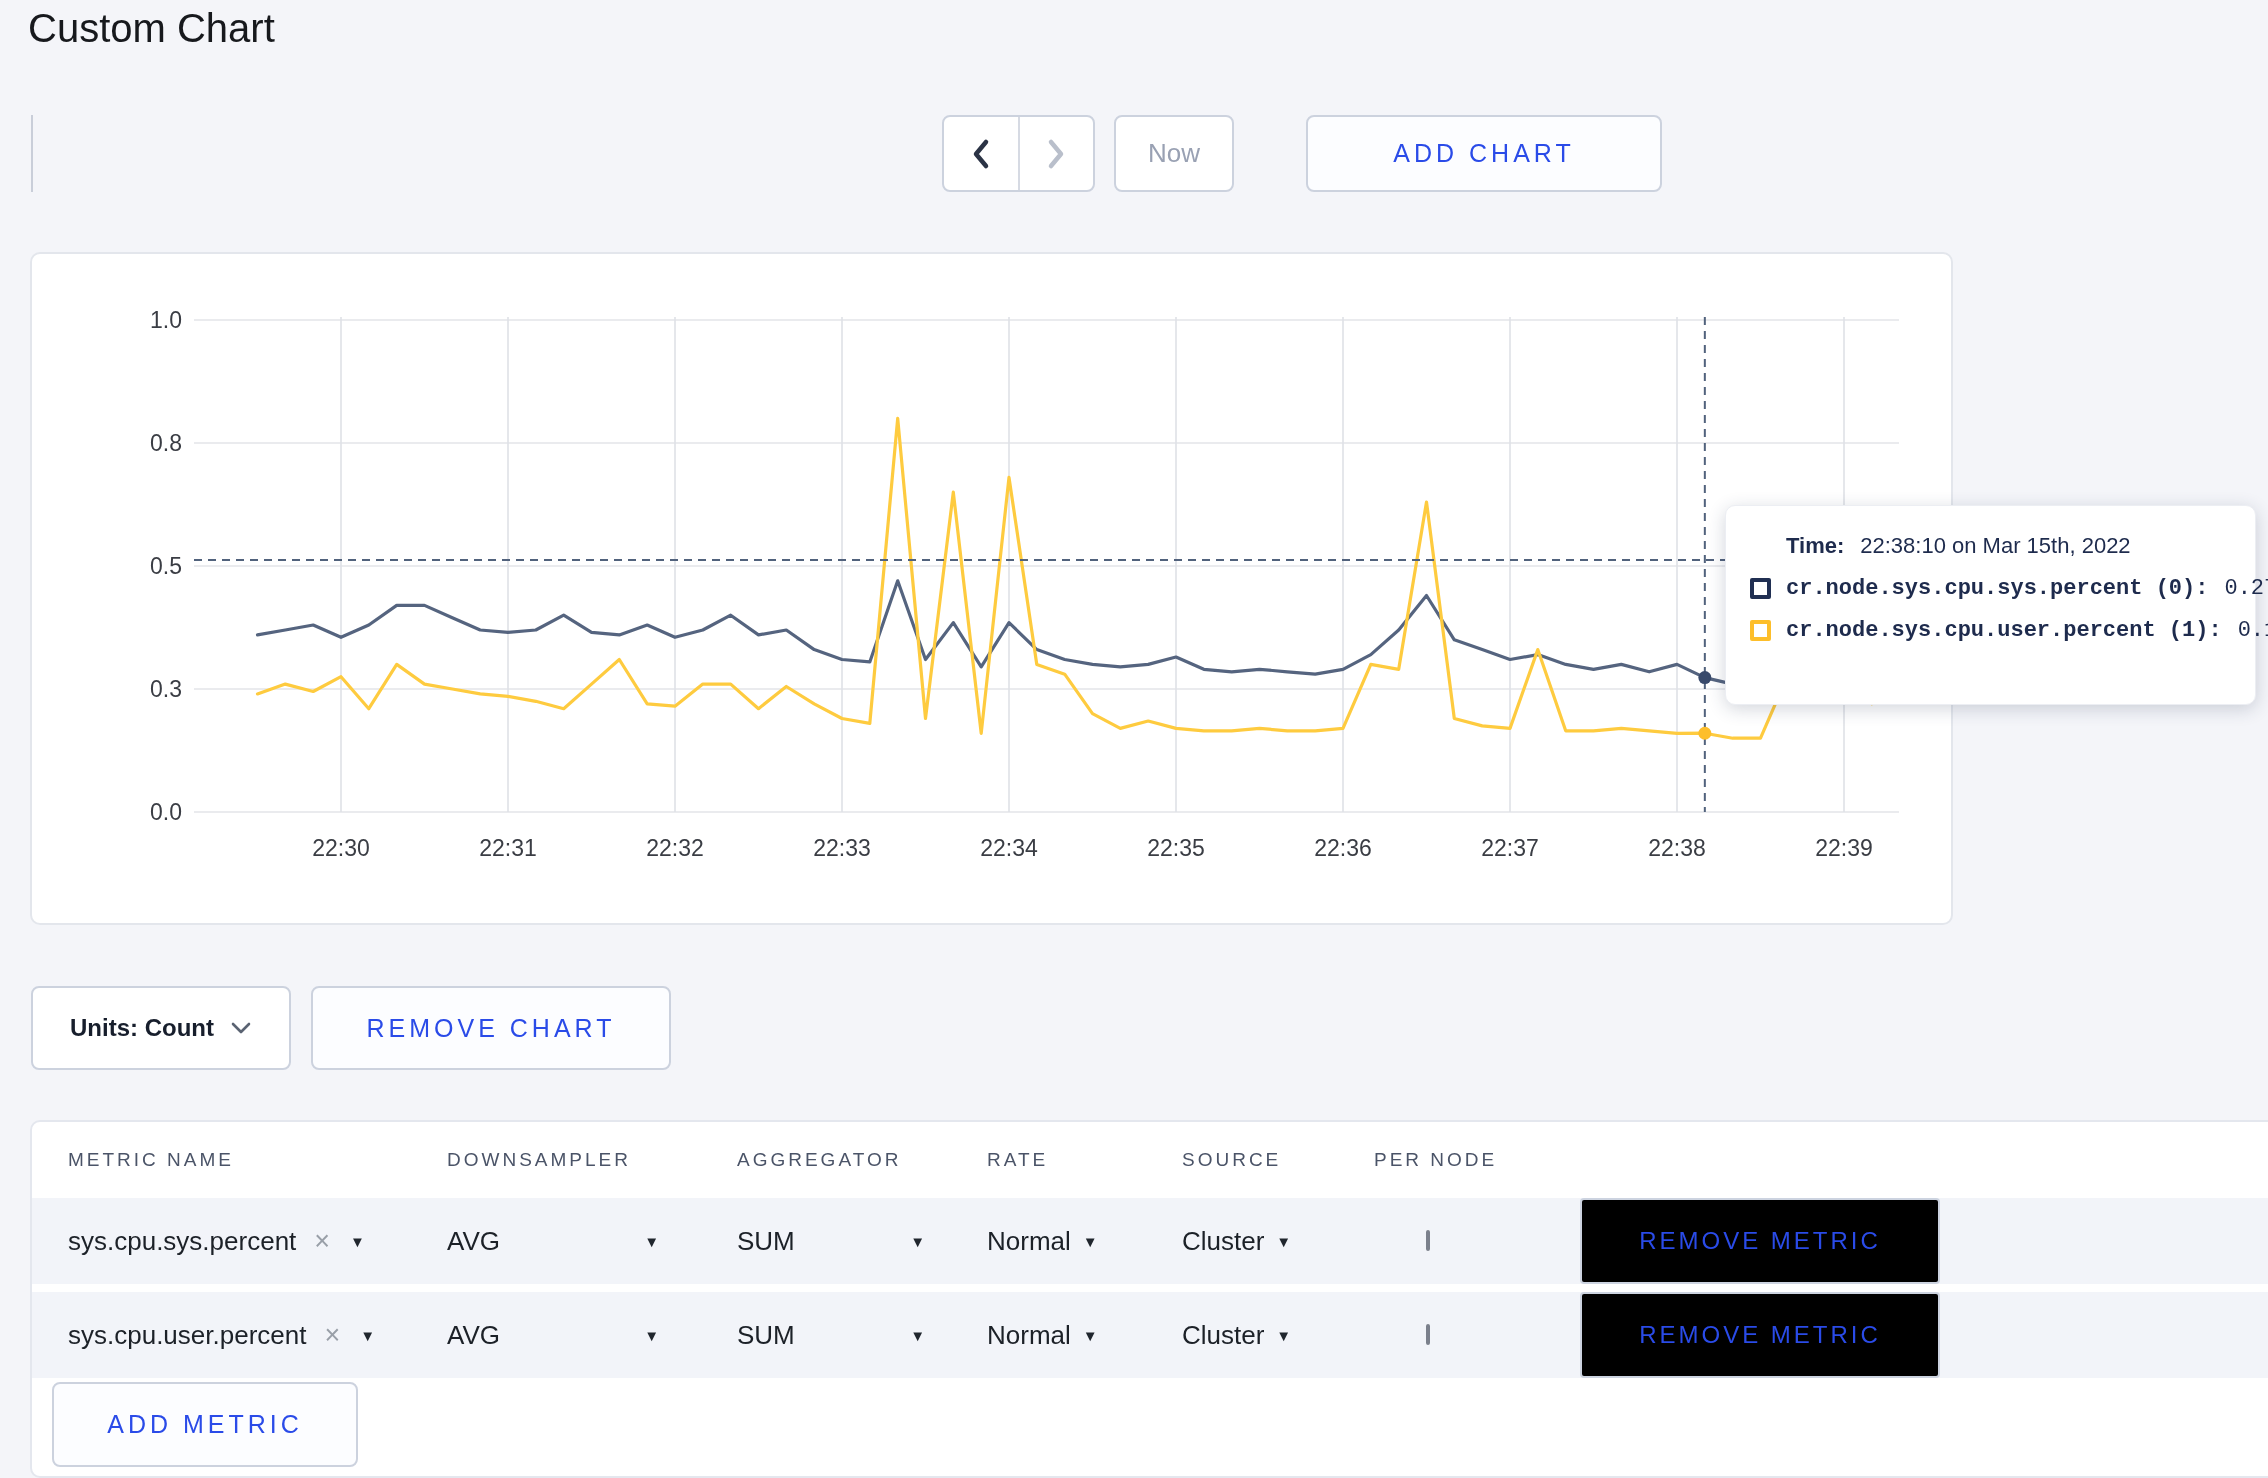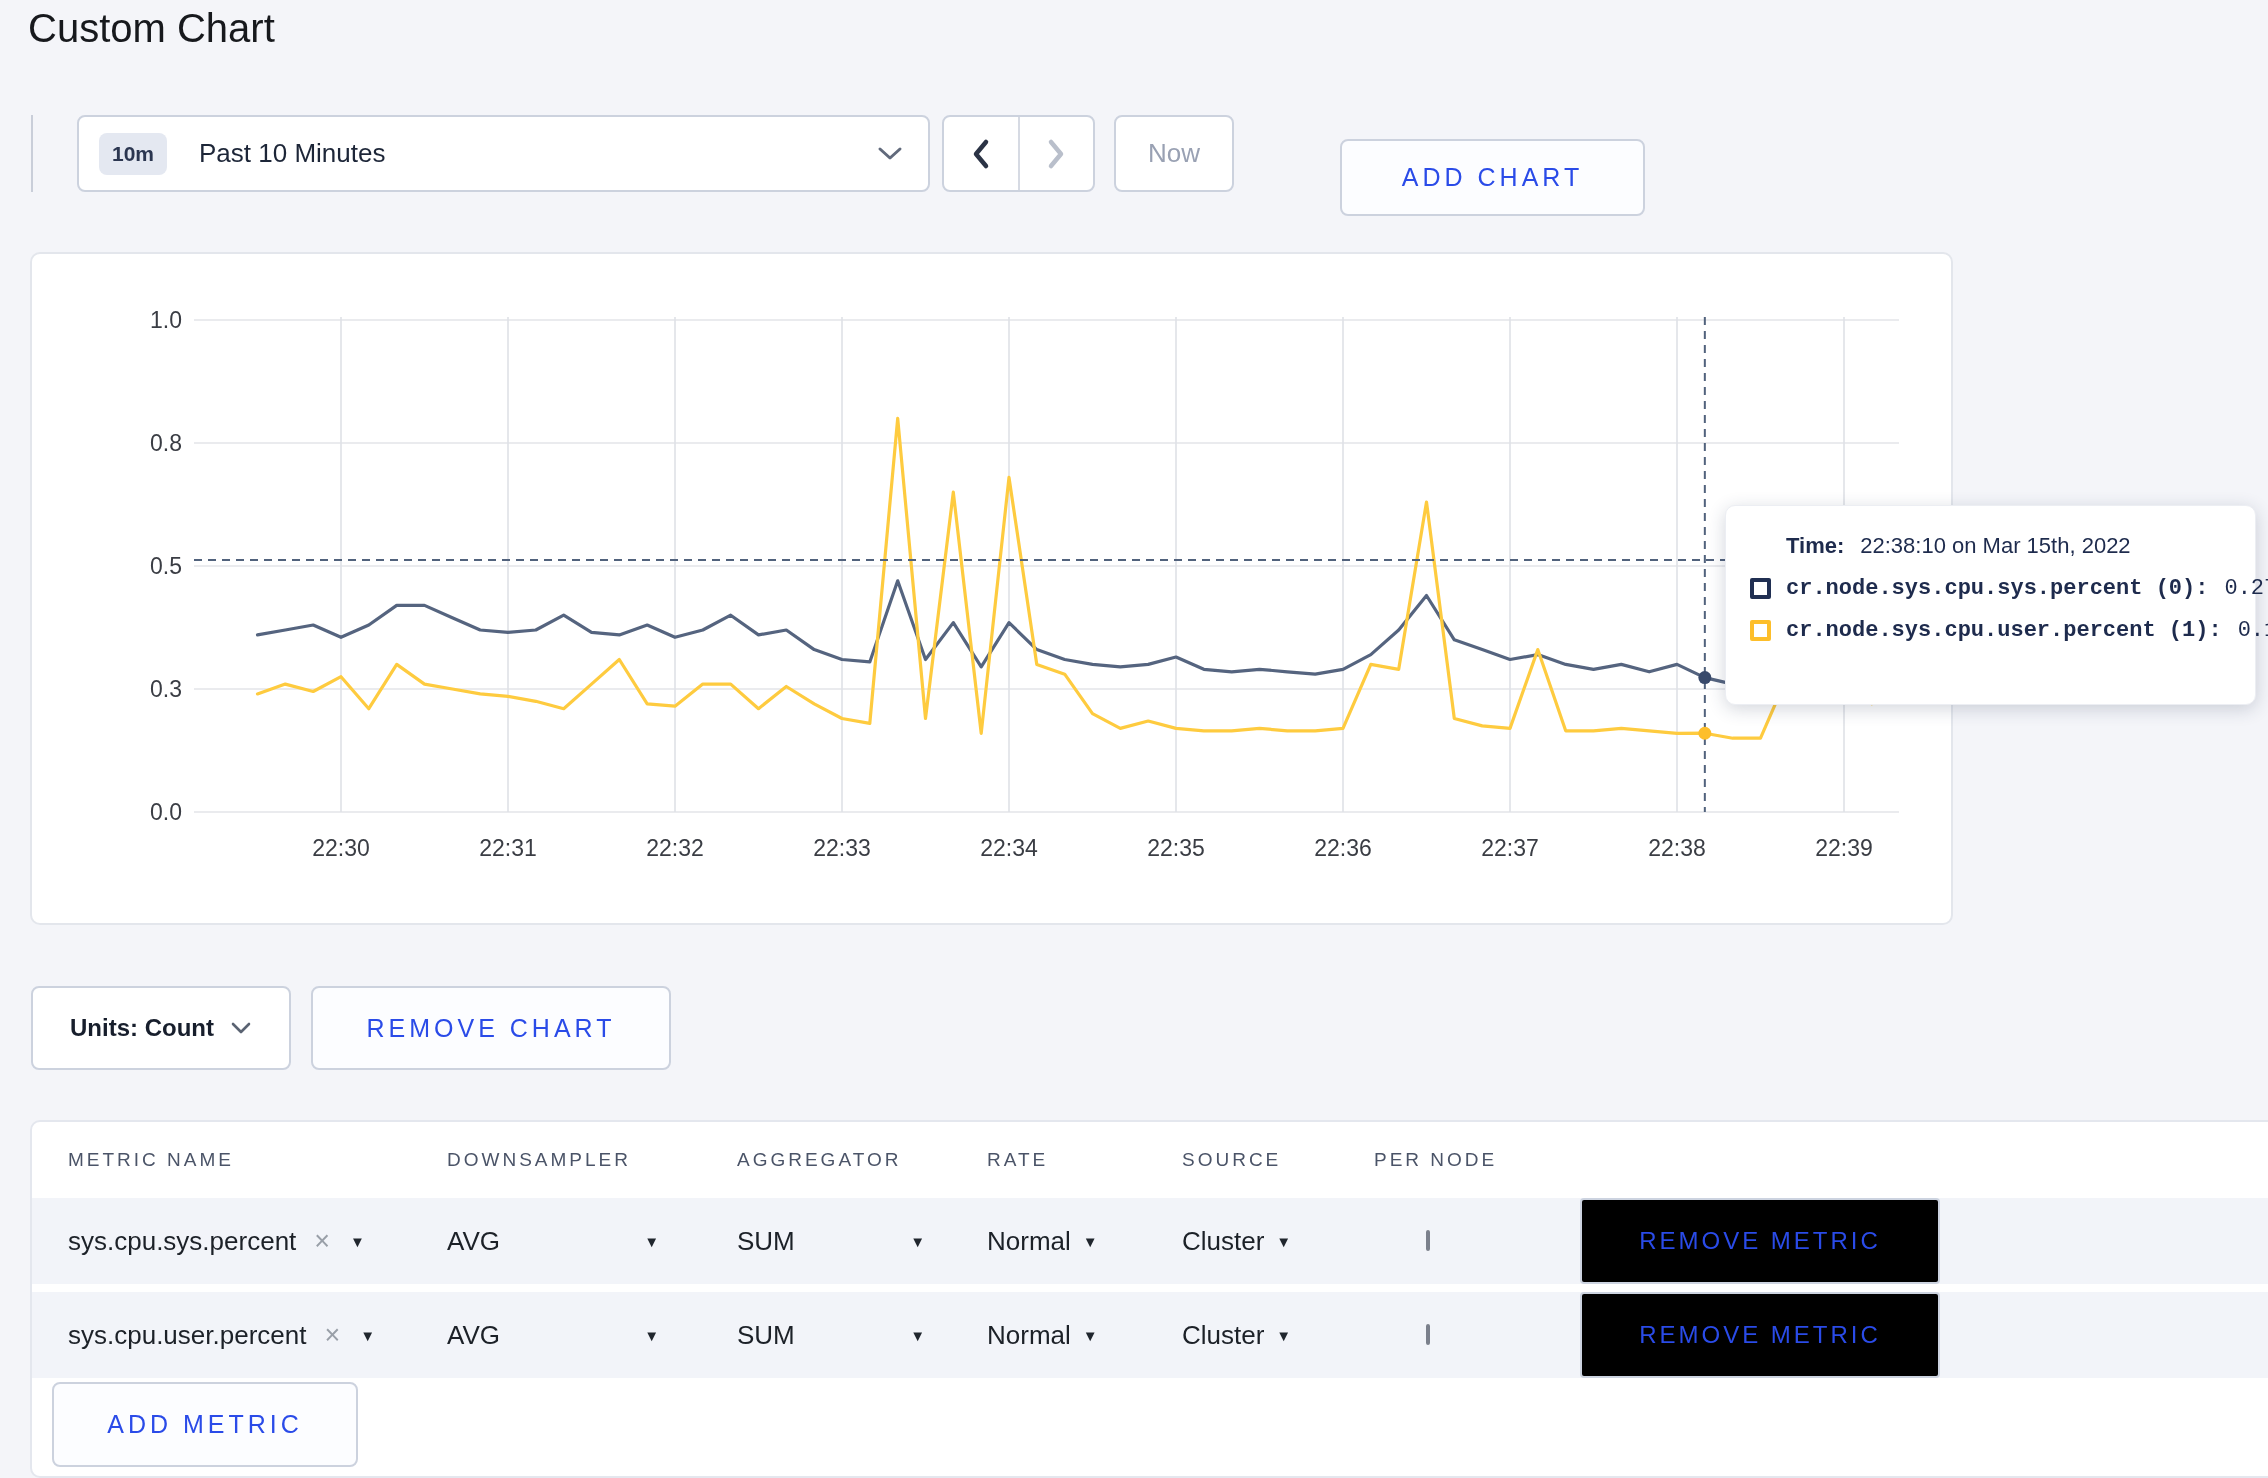--- a/index.html
+++ b/index.html
@@ -17,21 +17,21 @@
   .tw-label{margin-left:32px;font-size:26px;color:#1d2638;}
   .dd-chevron{margin-left:auto;margin-right:24px;display:flex;}
   .nav-group{position:absolute;left:942px;top:115px;width:153px;height:77px;background:#fff;
              border:2px solid #ccd2de;border-radius:8px;display:flex;}
   .nav-half{flex:1;display:flex;align-items:center;justify-content:center;cursor:pointer;}
   .nav-half:first-child{border-right:2px solid #d6dae3;}
   .btn{display:flex;align-items:center;justify-content:center;background:#fff;
        border:2px solid #ccd2de;border-radius:8px;cursor:pointer;}
   .now-btn{position:absolute;left:1114px;top:115px;width:120px;height:77px;font-size:26px;color:#99a1b3;}
   .blue-btn{color:#2a4be8;font-size:25px;letter-spacing:4px;background:#fcfdff;}
-  .add-chart-btn{position:absolute;left:1340px;top:115px;width:305px;height:77px;margin-top:24px;}
+  .add-chart-btn{position:absolute;left:1306px;top:115px;width:356px;height:77px;}
 
   
   .chart-card{position:absolute;left:30px;top:252px;width:1923px;height:673px;background:#fff;
               border:2px solid #e3e6ec;border-radius:10px;}
   .chart-card svg{position:absolute;left:0;top:0;}
   svg text{font-family:"Liberation Sans",sans-serif;}
 
   
   .tooltip{position:absolute;left:1725px;top:505px;width:531px;height:200px;background:#fff;
            border-radius:10px;border:1px solid #eceef3;box-shadow:0 4px 18px rgba(35,48,80,0.20);
@@ -72,29 +72,20 @@
 </style>
 </head>
 <body>
 
 <div class="canvas">
 
   <div class="page-title">Custom Chart</div>
 
   <div class="toolbar-divider"></div>
 
-  <div class="time-dd">
-    <span class="tw-badge">10m</span>
-    <span class="tw-label">Past 10 Minutes</span>
-    <span class="dd-chevron">
-      <svg width="28" height="18" viewBox="0 0 28 18">
-          <path d="M4 4 L14 13 L24 4" stroke="#616a7c" stroke-width="3" fill="none" stroke-linecap="round" stroke-linejoin="round"></path>
-        </svg>
-    </span>
-  </div>
 
   <div class="nav-group">
     <span class="nav-half">
       <svg width="26" height="36" viewBox="0 0 26 36">
           <path d="M18 6 L8 18 L18 30" stroke="#2b3345" stroke-width="4.5" fill="none" stroke-linecap="round" stroke-linejoin="round"></path>
         </svg>
     </span>
     <span class="nav-half">
       <svg width="26" height="36" viewBox="0 0 26 36">
           <path d="M8 6 L18 18 L8 30" stroke="#b9bfcb" stroke-width="4.5" fill="none" stroke-linecap="round" stroke-linejoin="round"></path>

